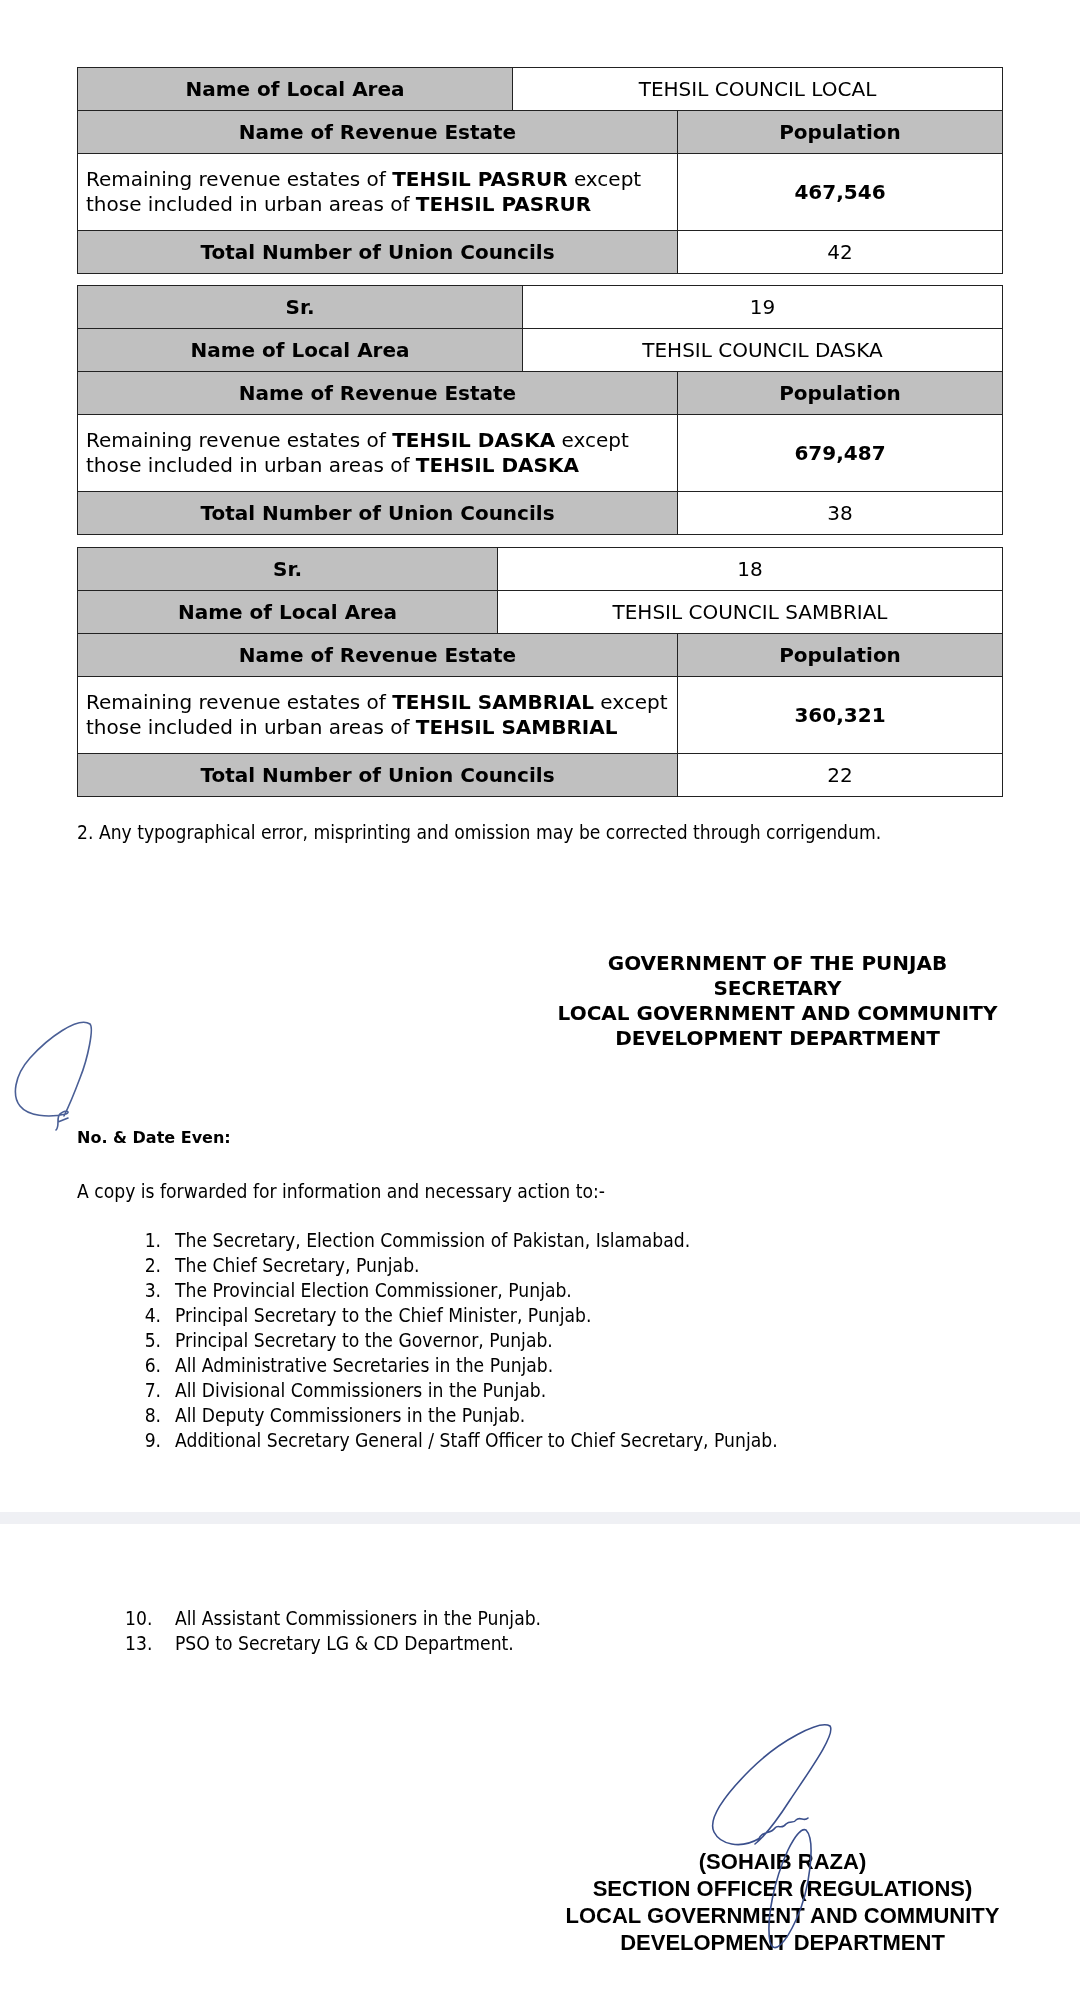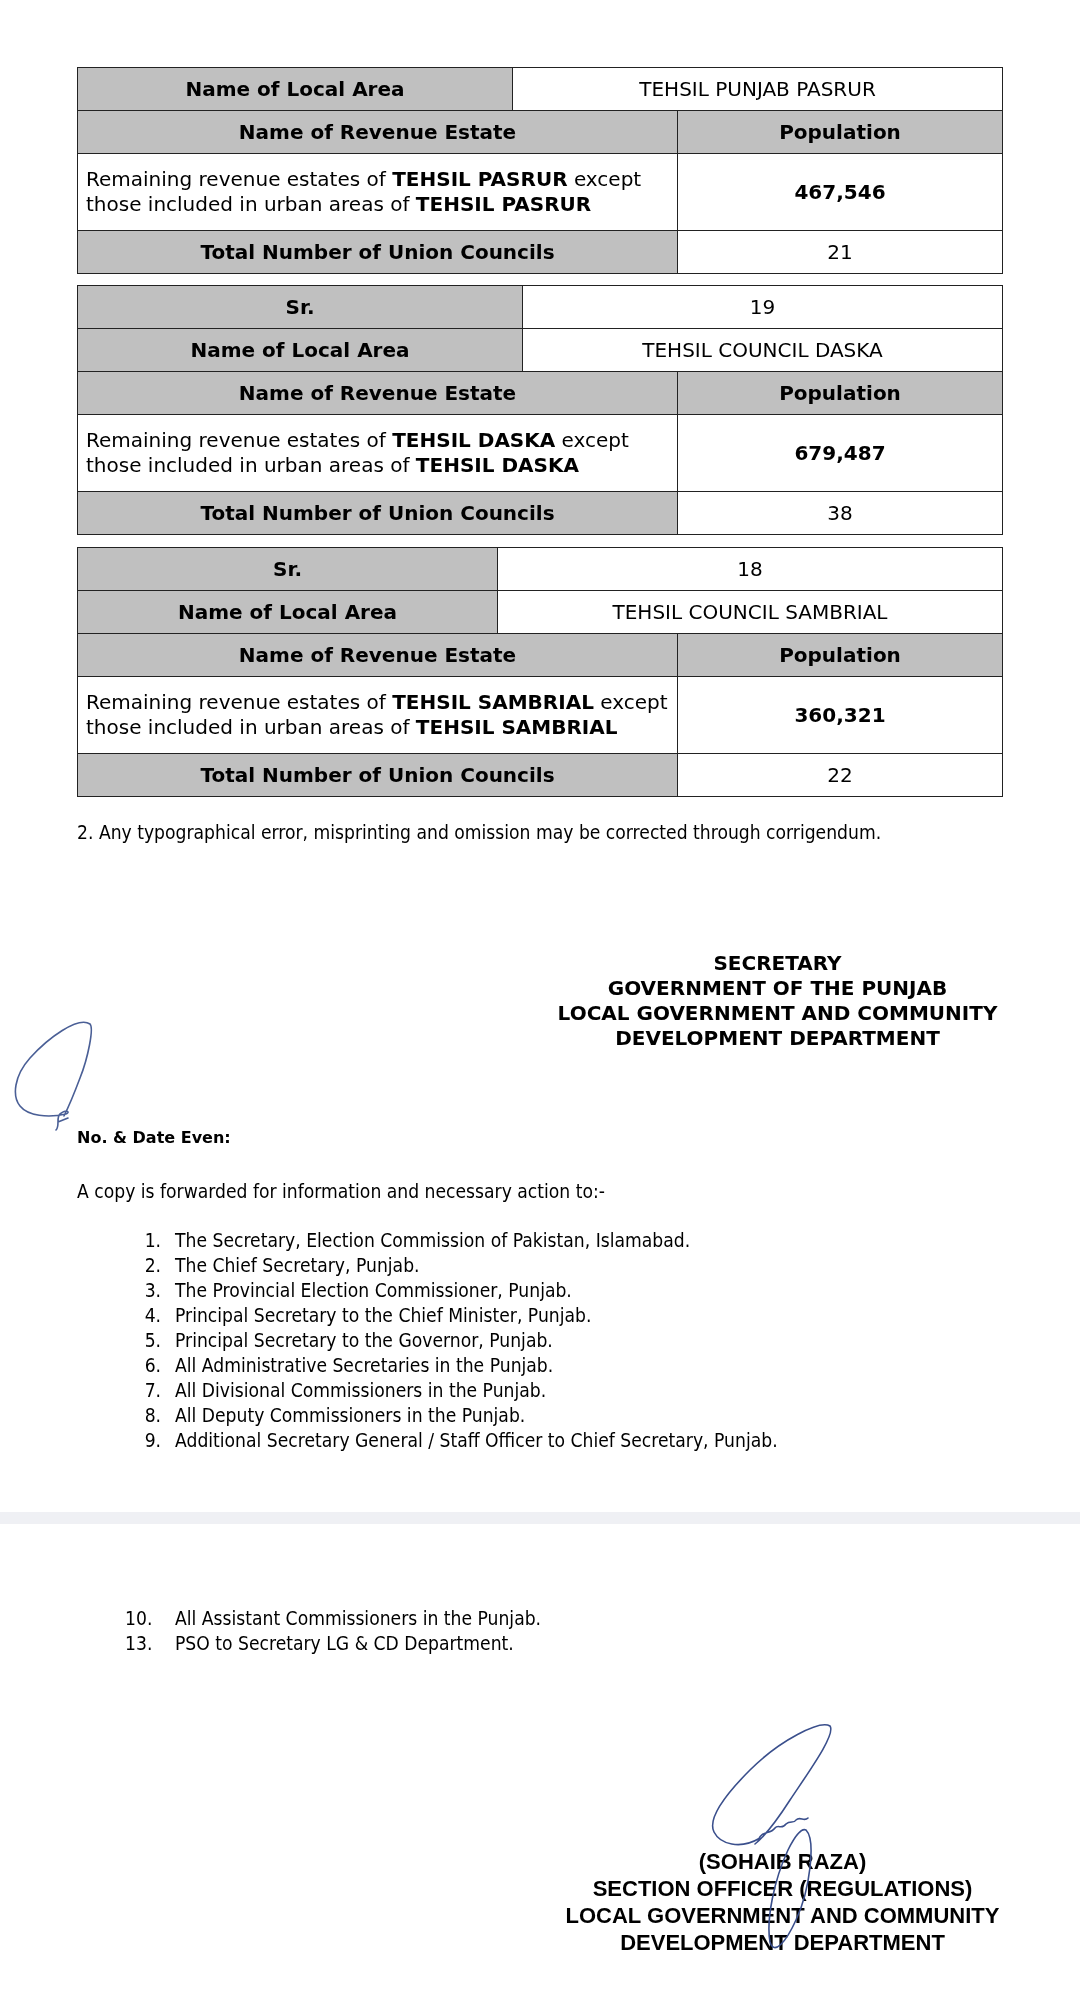--- a/index.html
+++ b/index.html
@@ -42,33 +42,33 @@
 
   <table class="tbl t1">
     <colgroup>
         <col style="width:435px">
         <col style="width:165px">
         <col style="width:325px">
       </colgroup>
     <tbody>
         <tr>
       <td class="hd">Name of Local Area</td>
-      <td class="val" colspan="2">TEHSIL PUNJAB PASRUR</td>
+      <td class="val" colspan="2">TEHSIL COUNCIL LOCAL</td>
     </tr>
     <tr>
       <td class="hd" colspan="2">Name of Revenue Estate</td>
       <td class="hd">Population</td>
     </tr>
     <tr>
       <td class="desc" colspan="2"><span>Remaining revenue estates of </span><b>TEHSIL PASRUR</b><span> except those included in urban areas of </span><b>TEHSIL PASRUR</b></td>
       <td class="pop">467,546</td>
     </tr>
     <tr>
       <td class="hd" colspan="2">Total Number of Union Councils</td>
-      <td class="val">21</td>
+      <td class="val">42</td>
     </tr>
   </tbody>
     </table>
 
   <table class="tbl t2">
     <colgroup>
         <col style="width:445px">
         <col style="width:155px">
         <col style="width:325px">
       </colgroup>
@@ -122,22 +122,22 @@
     <tr>
       <td class="hd" colspan="2">Total Number of Union Councils</td>
       <td class="val">22</td>
     </tr>
   </tbody>
     </table>
 
   <div class="cond para2">2. Any typographical error, misprinting and omission may be corrected through corrigendum.</div>
 
   <div class="sig-block sec-block">
+    <div>GOVERNMENT OF THE PUNJAB</div>
     <div>SECRETARY</div>
-    <div>GOVERNMENT OF THE PUNJAB</div>
     <div>LOCAL GOVERNMENT AND COMMUNITY</div>
     <div>DEVELOPMENT DEPARTMENT</div>
   </div>
 
   <svg class="sig" style="left:8px; top:1018px;" width="100" height="115" viewBox="0 0 100 115">
     <path d="M82 6 C 70 -2, 40 20, 22 40 C 6 58, 4 78, 12 88 C 20 98, 40 100, 58 96 C 62 95, 60 90, 52 96 C 48 99, 52 108, 48 112 M 50 104 L 60 100 M 82 6 C 86 10, 80 40, 72 60 C 66 76, 60 90, 56 98" fill="none" stroke="#4a5f96" stroke-width="1.6" stroke-linecap="round"></path>
   </svg>
 
   <div class="cond noDate" style="font-weight:bold; transform:none; font-family:'DejaVu Sans',sans-serif; font-size:16px;">No. &amp; Date Even:</div>
   <div class="cond copyLine">A copy is forwarded for information and necessary action to:-</div>

